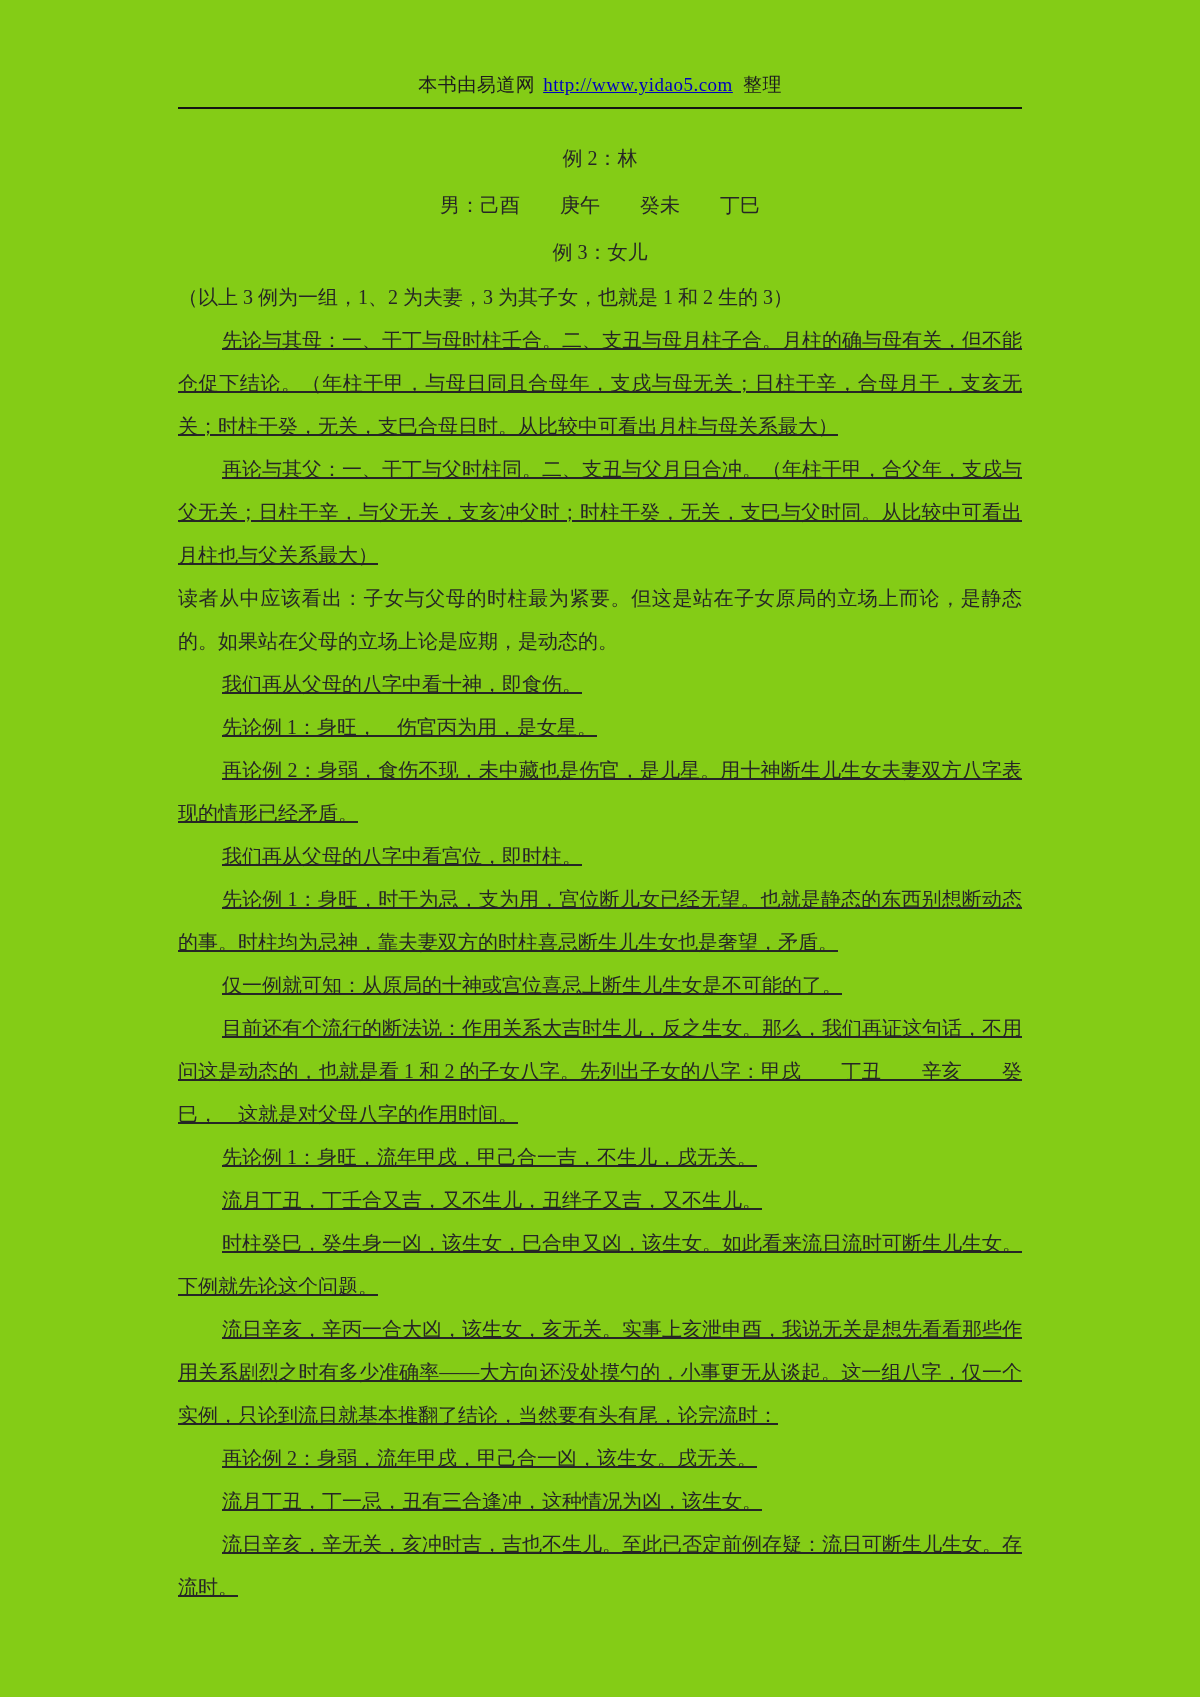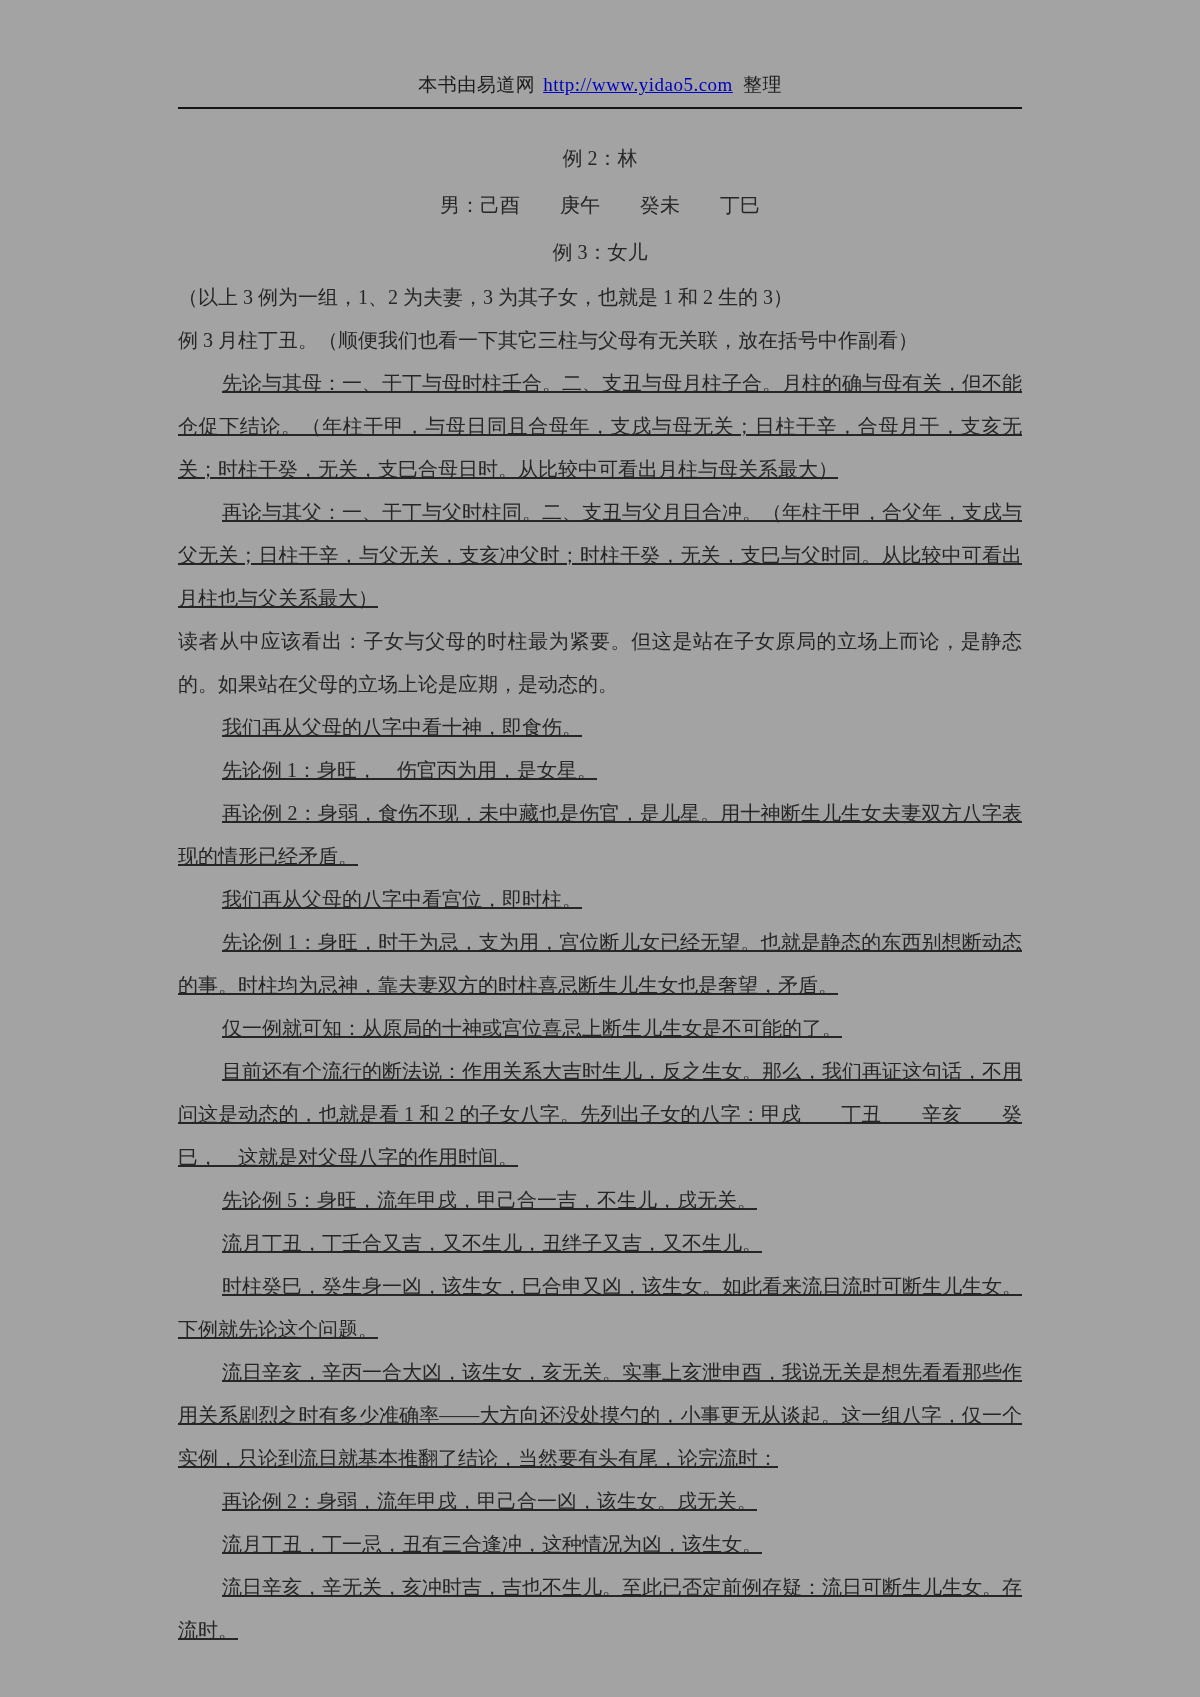--- a/index.html
+++ b/index.html
@@ -10,21 +10,21 @@
     position: relative;
     font-family: "Liberation Serif", "DejaVu Serif", serif;
     color: #262626;
     overflow: hidden;
   }
   .page {
     position: absolute;
     top: 0; left: 0;
     width: 1200px;
     height: 1697px;
-    background: #a3a3a3;
+    background: #84cc16;
   }
   .content {
     margin-left: 178px;
     margin-right: 178px;
   }
   .header {
     padding-top: 72px;
     text-align: center;
     font-size: 19px;
     letter-spacing: 0.5px;
@@ -67,32 +67,31 @@
   <div class="content">
     <div class="header">
       <span class="hdr-prefix">本书由易道网</span><a class="header-link">http://www.yidao5.com</a><span class="hdr-suffix">整理</span>
     </div>
     <hr class="rule">
     <div class="doc-body" id="doc-body">
         <p class="para example">例 2：林</p>
         <p class="para example">男：己酉　　庚午　　癸未　　丁巳</p>
         <p class="para example">例 3：女儿</p>
         <p class="para">（以上 3 例为一组，1、2 为夫妻，3 为其子女，也就是 1 和 2 生的 3）</p>
-        <p class="para">例 3 月柱丁丑。（顺便我们也看一下其它三柱与父母有无关联，放在括号中作副看）</p>
         <p class="para indent">先论与其母：一、干丁与母时柱壬合。二、支丑与母月柱子合。月柱的确与母有关，但不能仓促下结论。（年柱干甲，与母日同且合母年，支戌与母无关；日柱干辛，合母月干，支亥无关；时柱干癸，无关，支巳合母日时。从比较中可看出月柱与母关系最大）</p>
         <p class="para indent">再论与其父：一、干丁与父时柱同。二、支丑与父月日合冲。（年柱干甲，合父年，支戌与父无关；日柱干辛，与父无关，支亥冲父时；时柱干癸，无关，支巳与父时同。从比较中可看出月柱也与父关系最大）</p>
         <p class="para">读者从中应该看出：子女与父母的时柱最为紧要。但这是站在子女原局的立场上而论，是静态的。如果站在父母的立场上论是应期，是动态的。</p>
         <p class="para indent">我们再从父母的八字中看十神，即食伤。</p>
         <p class="para indent">先论例 1：身旺，　伤官丙为用，是女星。</p>
         <p class="para indent">再论例 2：身弱，食伤不现，未中藏也是伤官，是儿星。用十神断生儿生女夫妻双方八字表现的情形已经矛盾。</p>
         <p class="para indent">我们再从父母的八字中看宫位，即时柱。</p>
         <p class="para indent">先论例 1：身旺，时干为忌，支为用，宫位断儿女已经无望。也就是静态的东西别想断动态的事。时柱均为忌神，靠夫妻双方的时柱喜忌断生儿生女也是奢望，矛盾。</p>
         <p class="para indent">仅一例就可知：从原局的十神或宫位喜忌上断生儿生女是不可能的了。</p>
         <p class="para indent">目前还有个流行的断法说：作用关系大吉时生儿，反之生女。那么，我们再证这句话，不用问这是动态的，也就是看 1 和 2 的子女八字。先列出子女的八字：甲戌　　丁丑　　辛亥　　癸巳，　这就是对父母八字的作用时间。</p>
-        <p class="para indent">先论例 5：身旺，流年甲戌，甲己合一吉，不生儿，戌无关。</p>
+        <p class="para indent">先论例 1：身旺，流年甲戌，甲己合一吉，不生儿，戌无关。</p>
         <p class="para indent">流月丁丑，丁壬合又吉，又不生儿，丑绊子又吉，又不生儿。</p>
         <p class="para indent">时柱癸巳，癸生身一凶，该生女，巳合申又凶，该生女。如此看来流日流时可断生儿生女。下例就先论这个问题。</p>
         <p class="para indent">流日辛亥，辛丙一合大凶，该生女，亥无关。实事上亥泄申酉，我说无关是想先看看那些作用关系剧烈之时有多少准确率——大方向还没处摸勺的，小事更无从谈起。这一组八字，仅一个实例，只论到流日就基本推翻了结论，当然要有头有尾，论完流时：</p>
         <p class="para indent">再论例 2：身弱，流年甲戌，甲己合一凶，该生女。戌无关。</p>
         <p class="para indent">流月丁丑，丁一忌，丑有三合逢冲，这种情况为凶，该生女。</p>
         <p class="para indent">流日辛亥，辛无关，亥冲时吉，吉也不生儿。至此已否定前例存疑：流日可断生儿生女。存流时。</p>
       </div>
   </div>
 </div>
 

